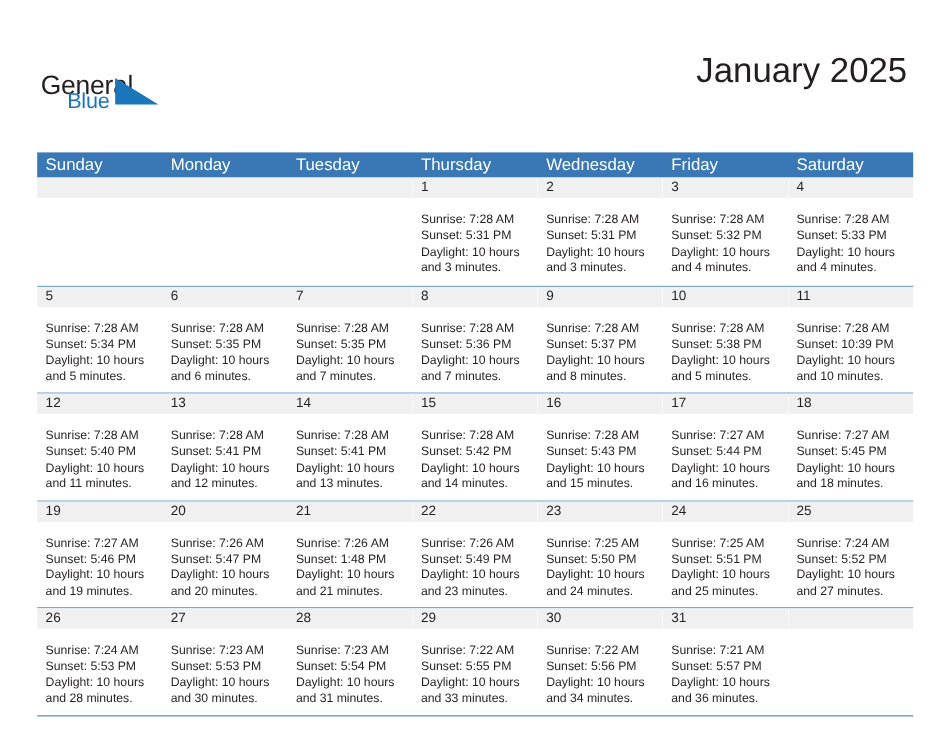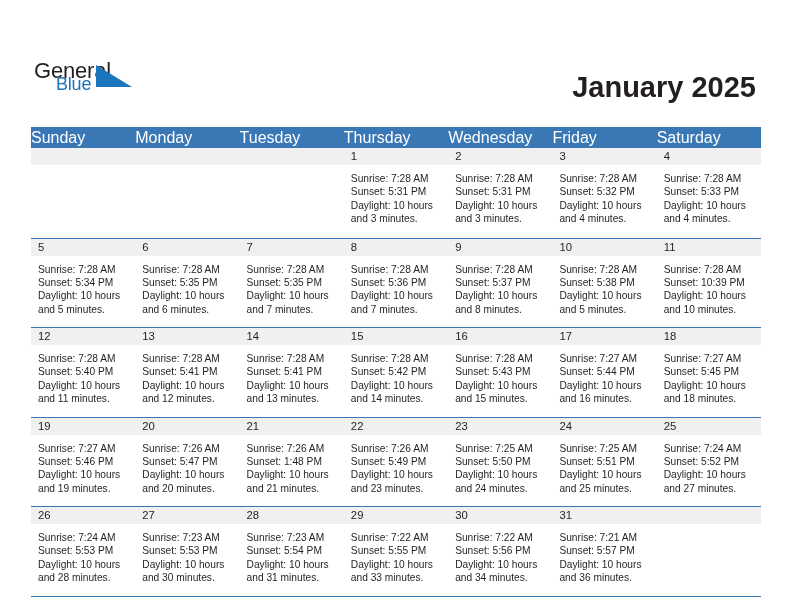--- a/index.html
+++ b/index.html
@@ -62,23 +62,22 @@
     left: 62px;
     top: 6px;
     width: 0;
     height: 0;
     border-left: 36px solid #1b75bb;
     border-top: 22px solid transparent;
   }
   .title-block {
     position: absolute;
     right: 36px;
-    top: 46px;
+    top: 18px;
     text-align: left;
-    font-weight: bold;
   }
   .cal-title {
     font-size: 29px;
     color: #231f20;
     line-height: 34px;
     white-space: nowrap;
   }
   .cal-subtitle {
     font-size: 14.5px;
     color: #231f20;
@@ -95,22 +94,23 @@
     width: 730px;
   }
   .dow-row {
     display: flex;
     background: #3a77b5;
     height: 21px;
   }
   .dow-cell {
     flex: 1 1 0;
     color: #ffffff;
-    font-size: 16px;
+    font-size: 14px;
     line-height: 21px;
+    padding-left: 7px;
     box-sizing: border-box;
     white-space: nowrap;
     overflow: hidden;
   }
   .week-row {
     display: flex;
     height: 89.5px;
     border-top: 1px solid #3a77b5;
     box-sizing: border-box;
   }
@@ -130,21 +130,21 @@
     font-size: 11.3px;
     line-height: 17px;
     padding-left: 7px;
     color: #231f20;
     box-sizing: border-box;
   }
   .day-cell.empty .day-number {
     background: #f0f0f0;
   }
   .day-lines {
-    padding: 7px 5px 0 7px;
+    padding: 12px 5px 0 7px;
   }
   .day-line {
     font-size: 10.2px;
     line-height: 13.4px;
     color: #231f20;
     white-space: nowrap;
   }
   .grid-bottom {
     border-top: 1px solid #3a77b5;
     width: 730px;

